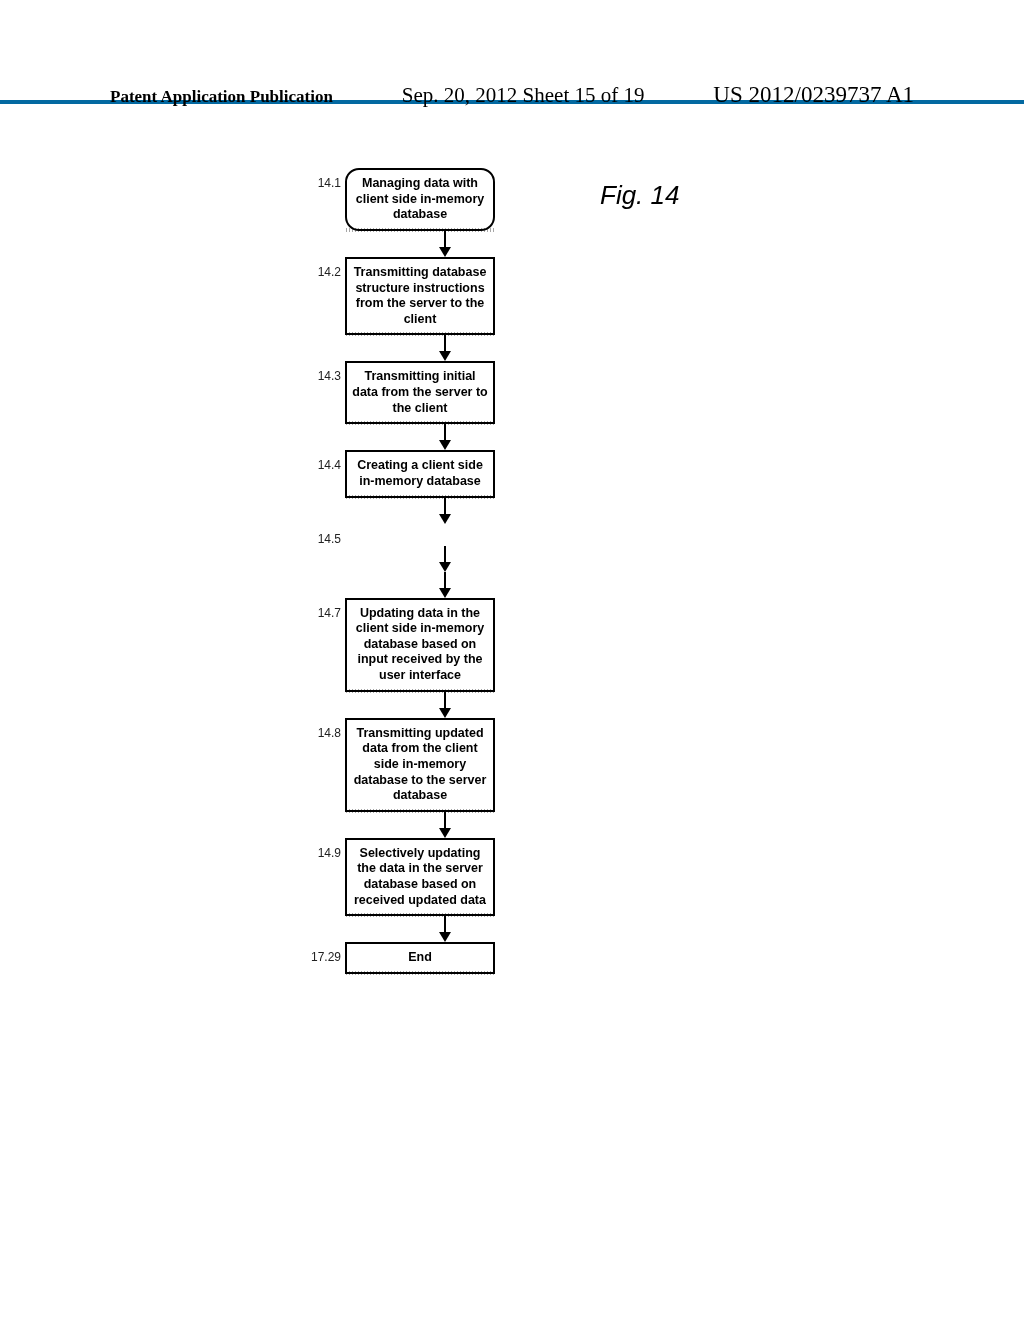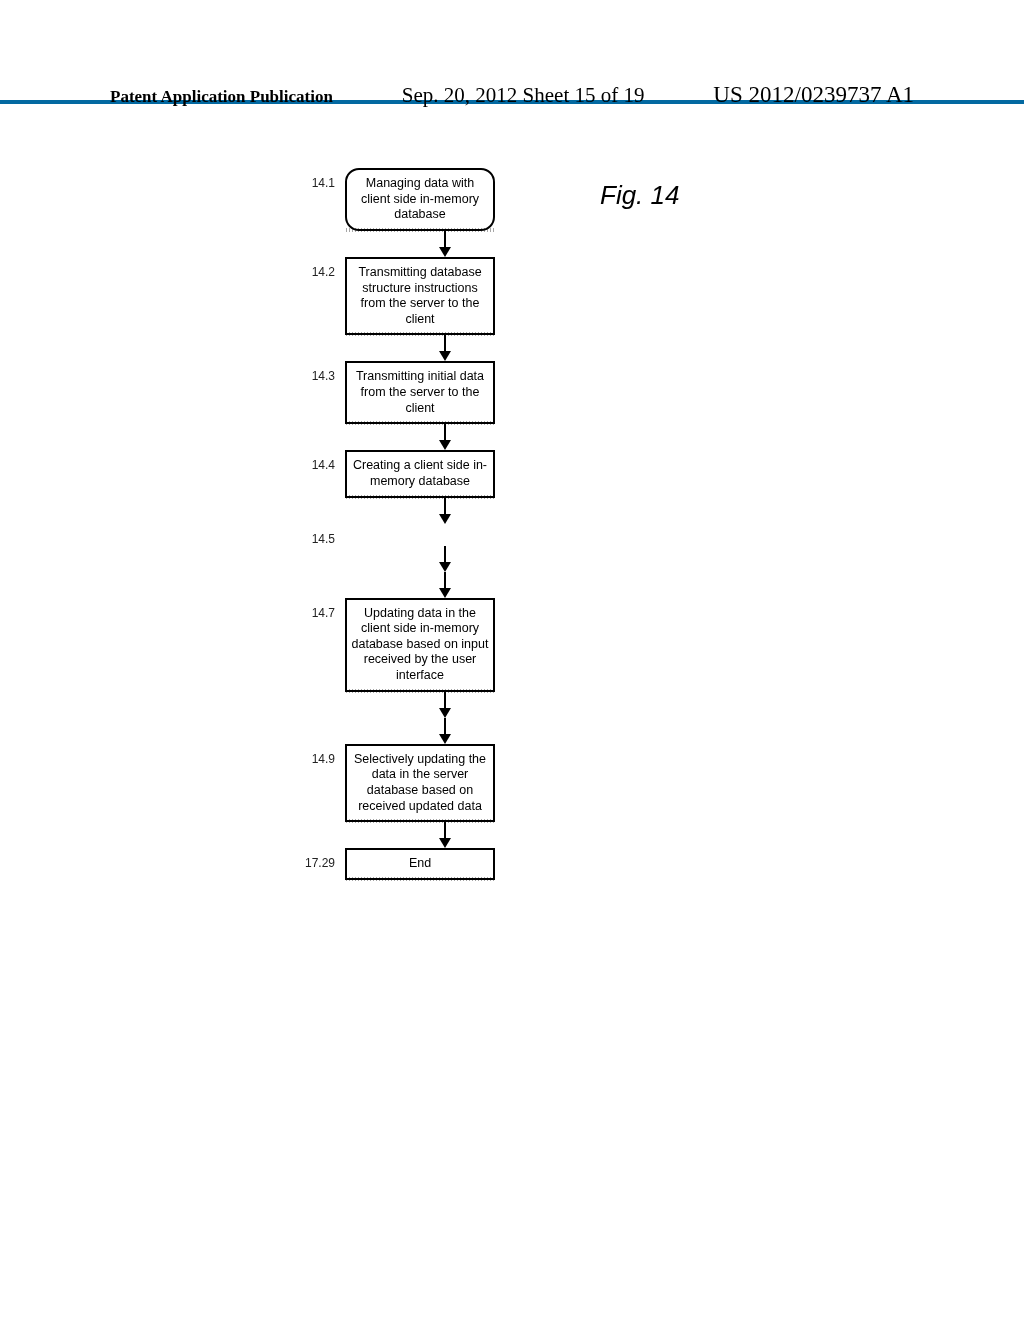--- a/index.html
+++ b/index.html
@@ -48,33 +48,34 @@
     font-size: 12.5px;
   }
   .row {
     display: flex;
     align-items: flex-start;
     width: 100%;
   }
   .num {
     width: 60px;
     text-align: right;
-    padding-right: 10px;
+    padding-right: 4px;
     font-size: 12px;
     padding-top: 8px;
     color: #222;
   }
   .box {
     width: 150px;
     border: 2px solid #000;
     background: #fff;
     text-align: center;
     padding: 6px 4px;
     line-height: 1.25;
     position: relative;
+    font-weight: bold;
   }
   .box.rounded {
     border-radius: 14px;
   }
   .box::after {
     
     content: "";
     position: absolute;
     left: -1px; right: -3px; bottom: -3px;
     height: 4px;
@@ -142,20 +143,24 @@
     <div class="row">
       <div class="num">14.5</div>
     </div>
     <div class="arrow"></div>
     <div class="arrow"></div>
     <div class="row">
       <div class="num">14.7</div>
       <div class="box">Updating data in the client side in-memory database based on input received by the user interface</div>
     </div>
     <div class="arrow"></div>
+    <div class="row">
+      <div class="num">14.8</div>
+      <div class="box">Transmitting updated data from the client side in-memory database to the server database</div>
+    </div>
     <div class="arrow"></div>
     <div class="row">
       <div class="num">14.9</div>
       <div class="box">Selectively updating the data in the server database based on received updated data</div>
     </div>
     <div class="arrow"></div>
     <div class="row">
       <div class="num">17.29</div>
       <div class="box">End</div>
     </div>

